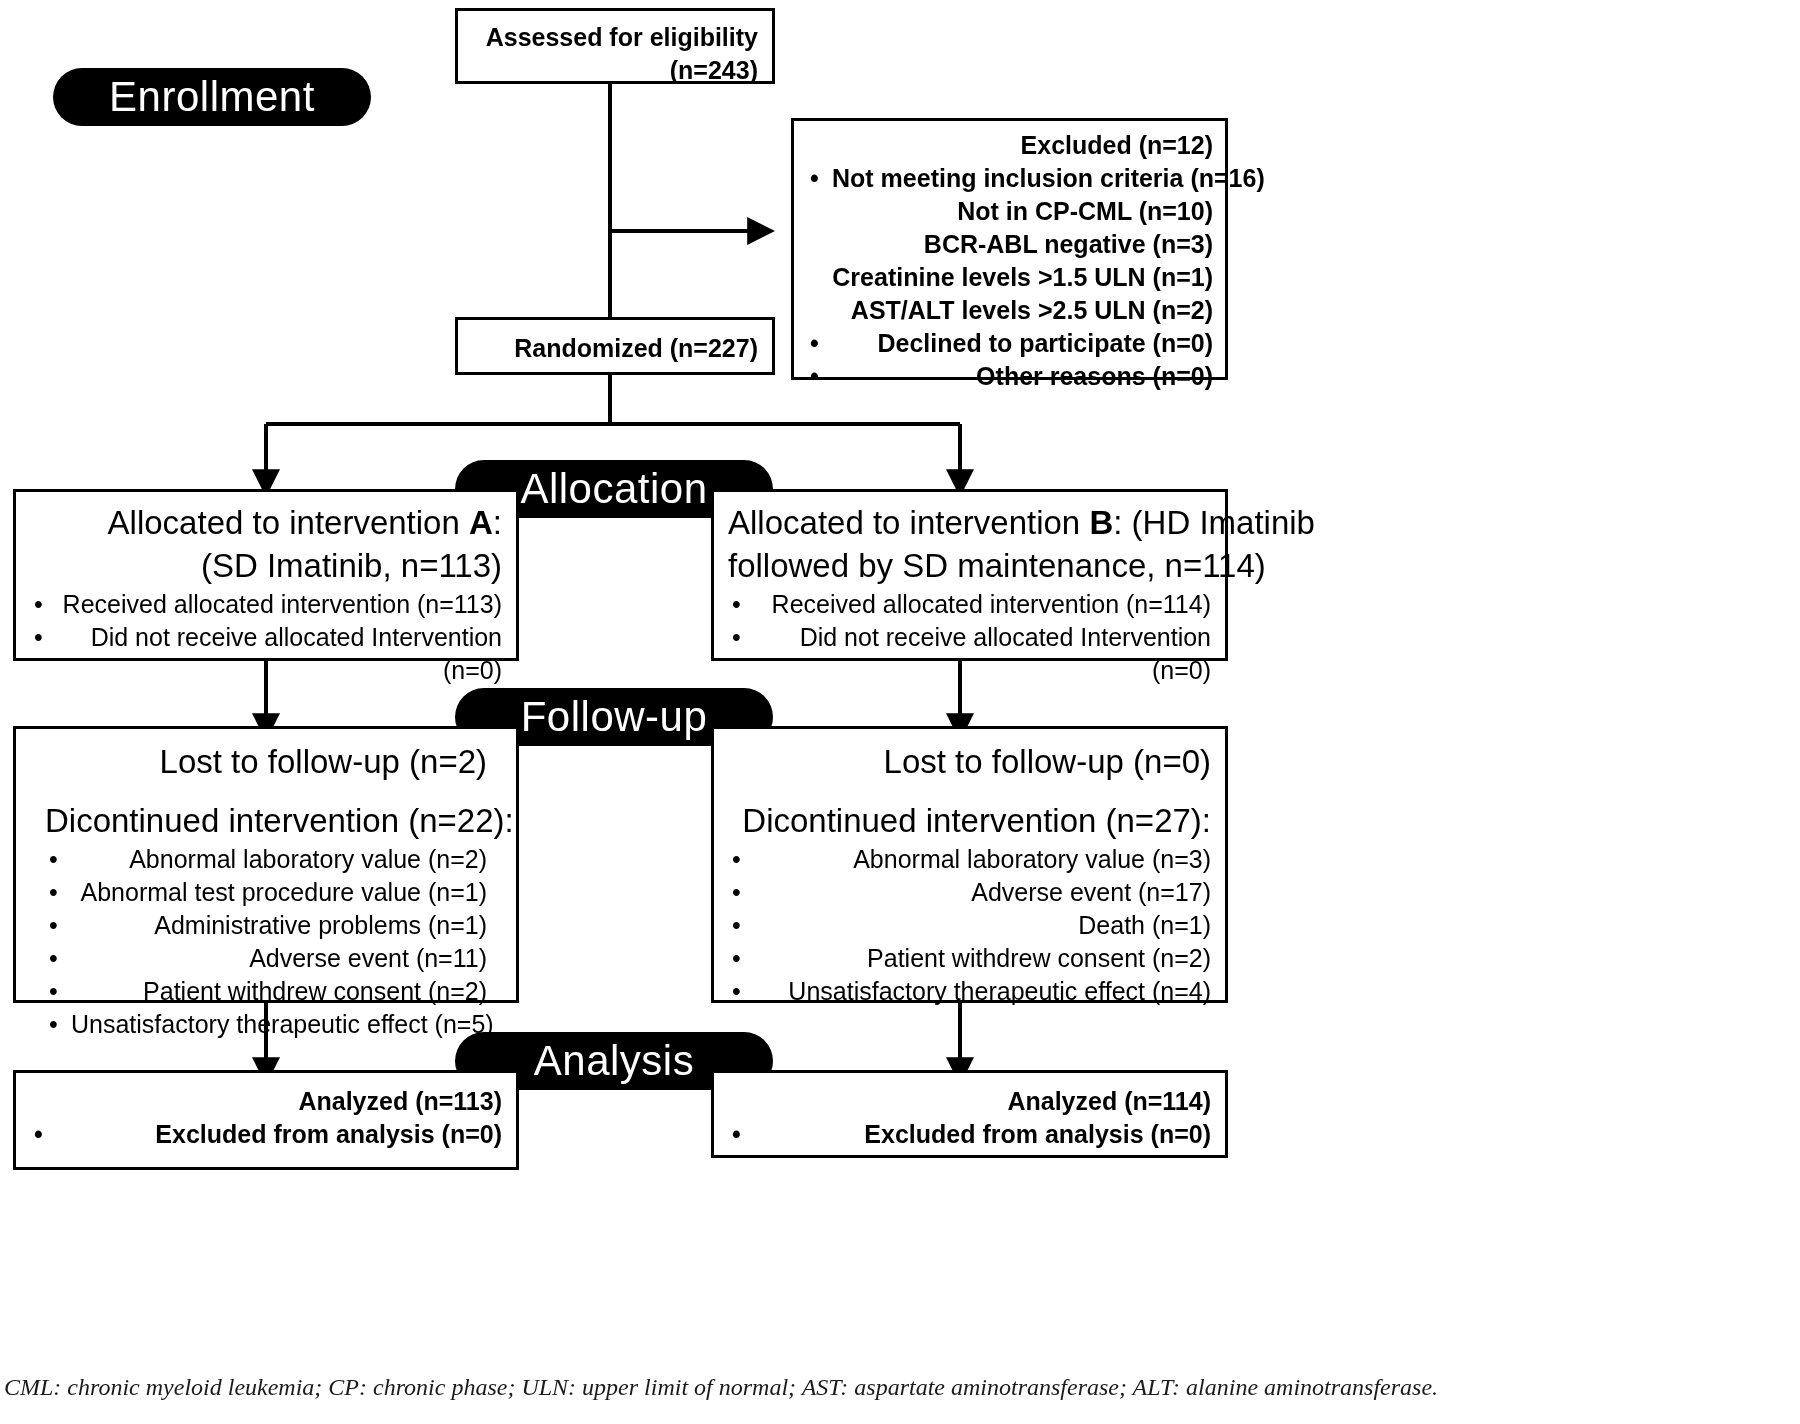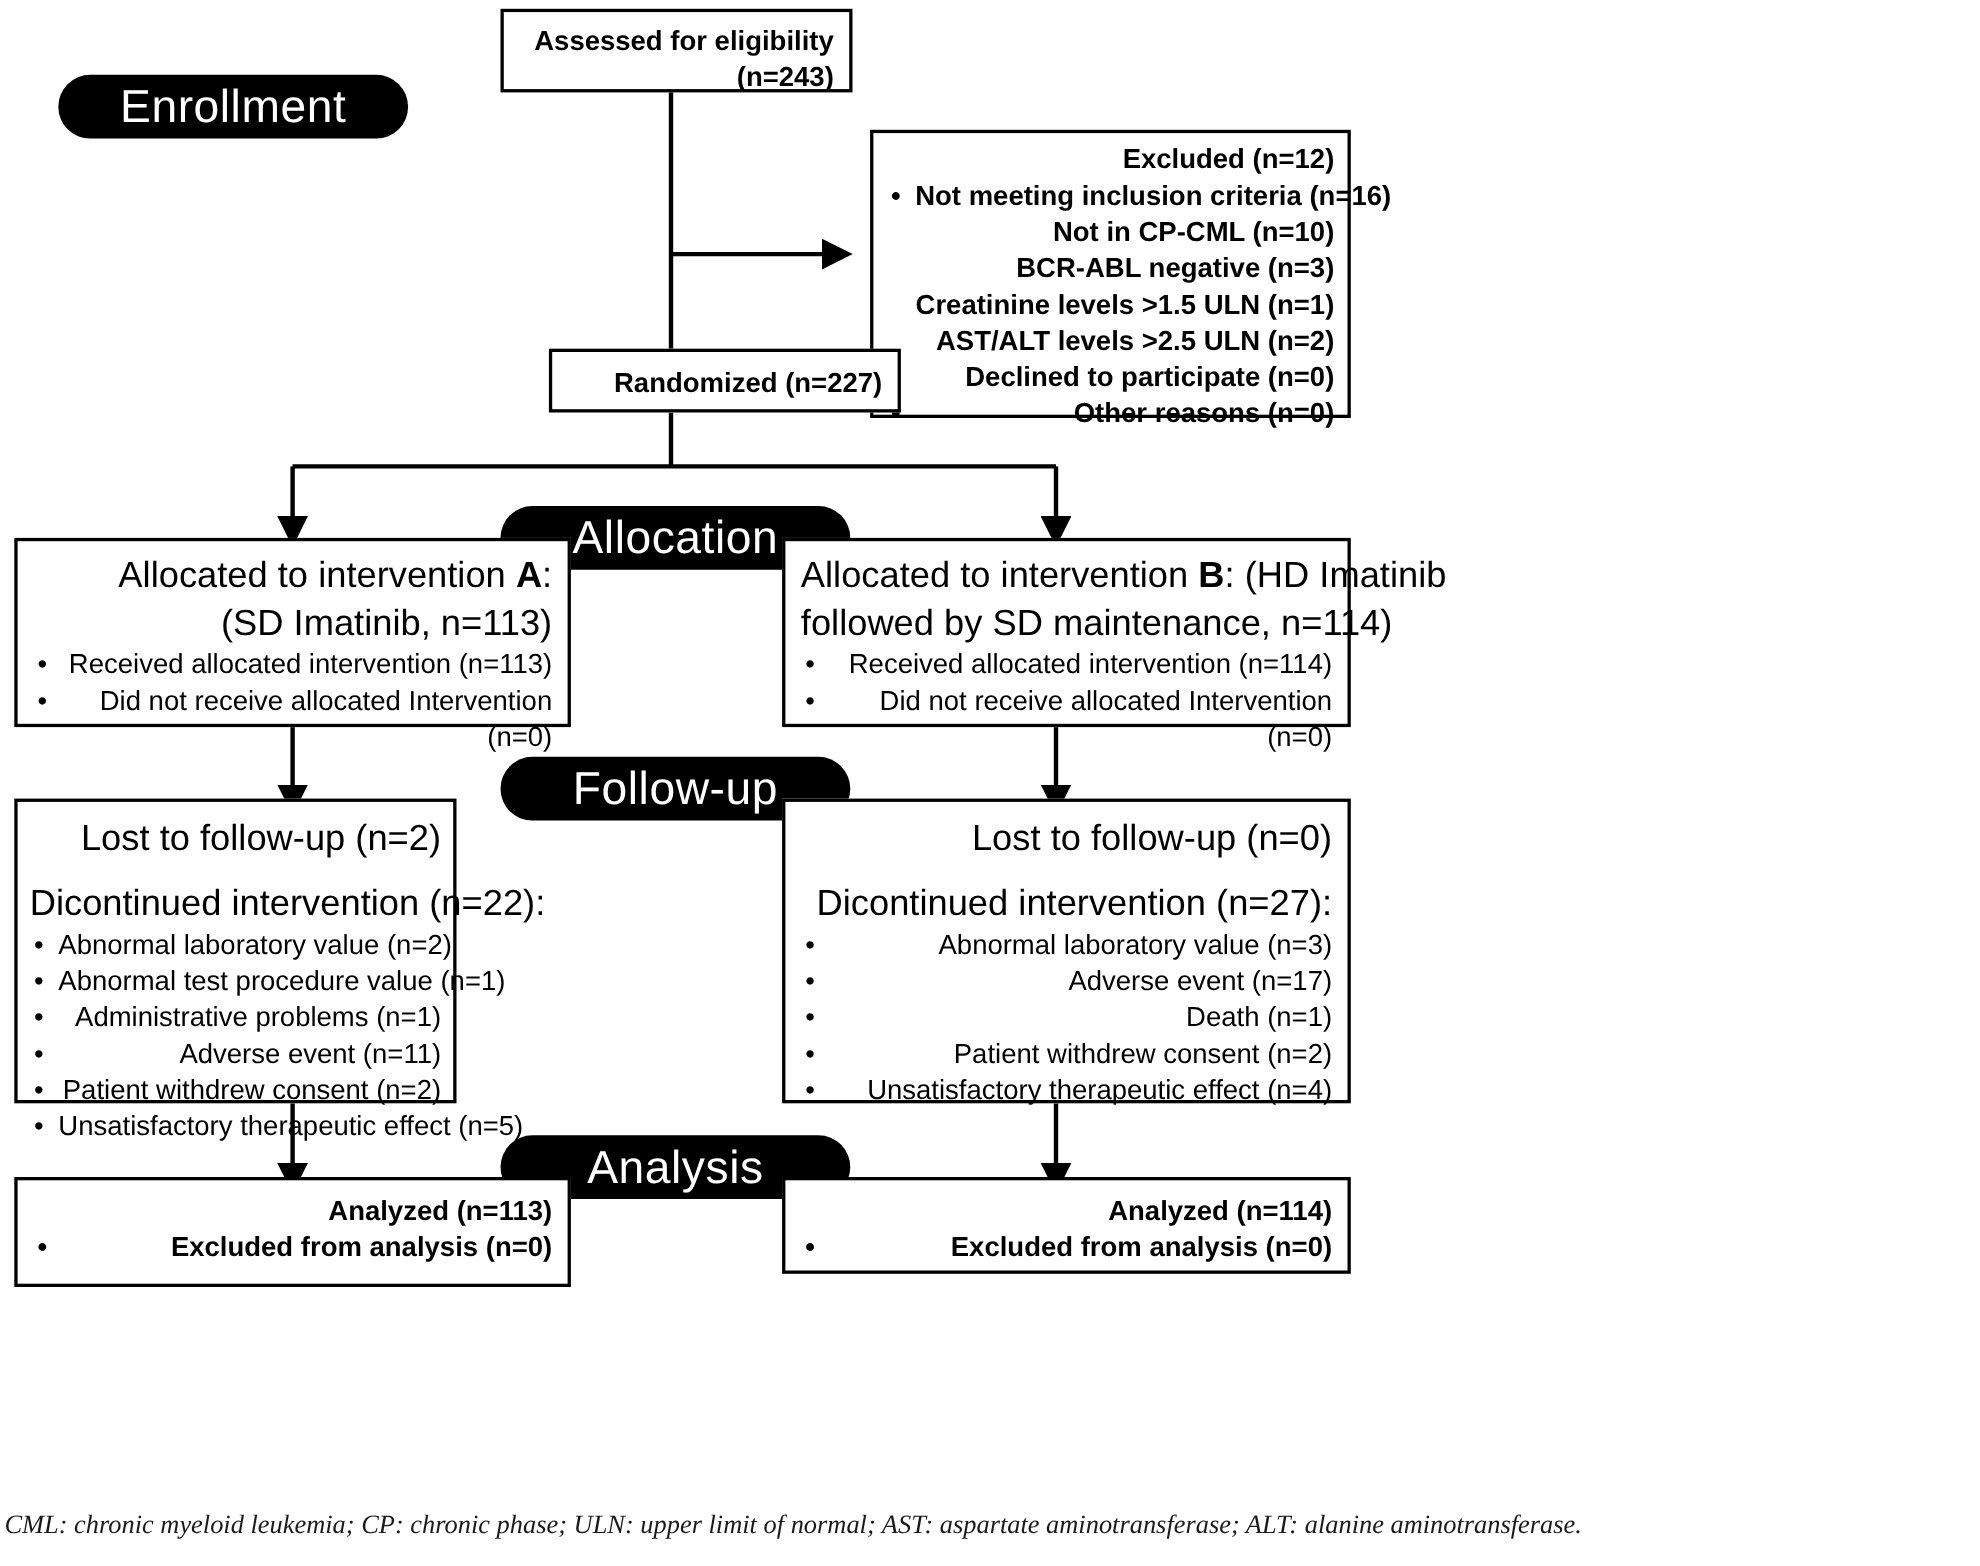--- a/index.html
+++ b/index.html
@@ -152,21 +152,21 @@
     <div class="li">
       <span class="bullet">•</span>
       <span>Declined  to participate (n=0)</span>
     </div>
     <div class="li">
       <span class="bullet">•</span>
       <span>Other reasons (n=0)</span>
     </div>
   </div>
 
-  <div class="box box-center" style="left:455px; top:317px; width:320px; height:58px; padding-top:12px;margin-left:44px;">
+  <div class="box box-center" style="left:455px; top:317px; width:320px; height:58px; padding-top:12px;">
     <div class="t">Randomized (n=227)</div>
   </div>
 
   <div class="pill" style="left:455px; top:460px; width:318px; height:58px;">
     <span>Allocation</span>
   </div>
 
   <div class="box" style="left:13px; top:489px; width:506px; height:172px; padding:10px 14px;">
     <div class="t-reg">
       <span>Allocated to intervention </span><span style="font-weight:bold;">A</span><span>:</span>
@@ -200,21 +200,21 @@
     </div>
     <div class="li reg nobullet">
       <span>(n=0)</span>
     </div>
   </div>
 
   <div class="pill" style="left:455px; top:688px; width:318px; height:58px;">
     <span>Follow-up</span>
   </div>
 
-  <div class="box" style="left:13px; top:726px; width:402px; height:277px; padding:12px 11px;">
+  <div class="box" style="left:13px; top:726px; width:506px; height:277px; padding:12px 29px;">
     <div class="t-reg">Lost to follow-up (n=2)</div>
     <div class="gap"></div>
     <div class="t-reg">Dicontinued intervention (n=22):</div>
     <div class="li reg">
       <span class="bullet">•</span>
       <span>Abnormal laboratory value (n=2)</span>
     </div>
     <div class="li reg">
       <span class="bullet">•</span>
       <span>Abnormal test procedure value (n=1)</span>

